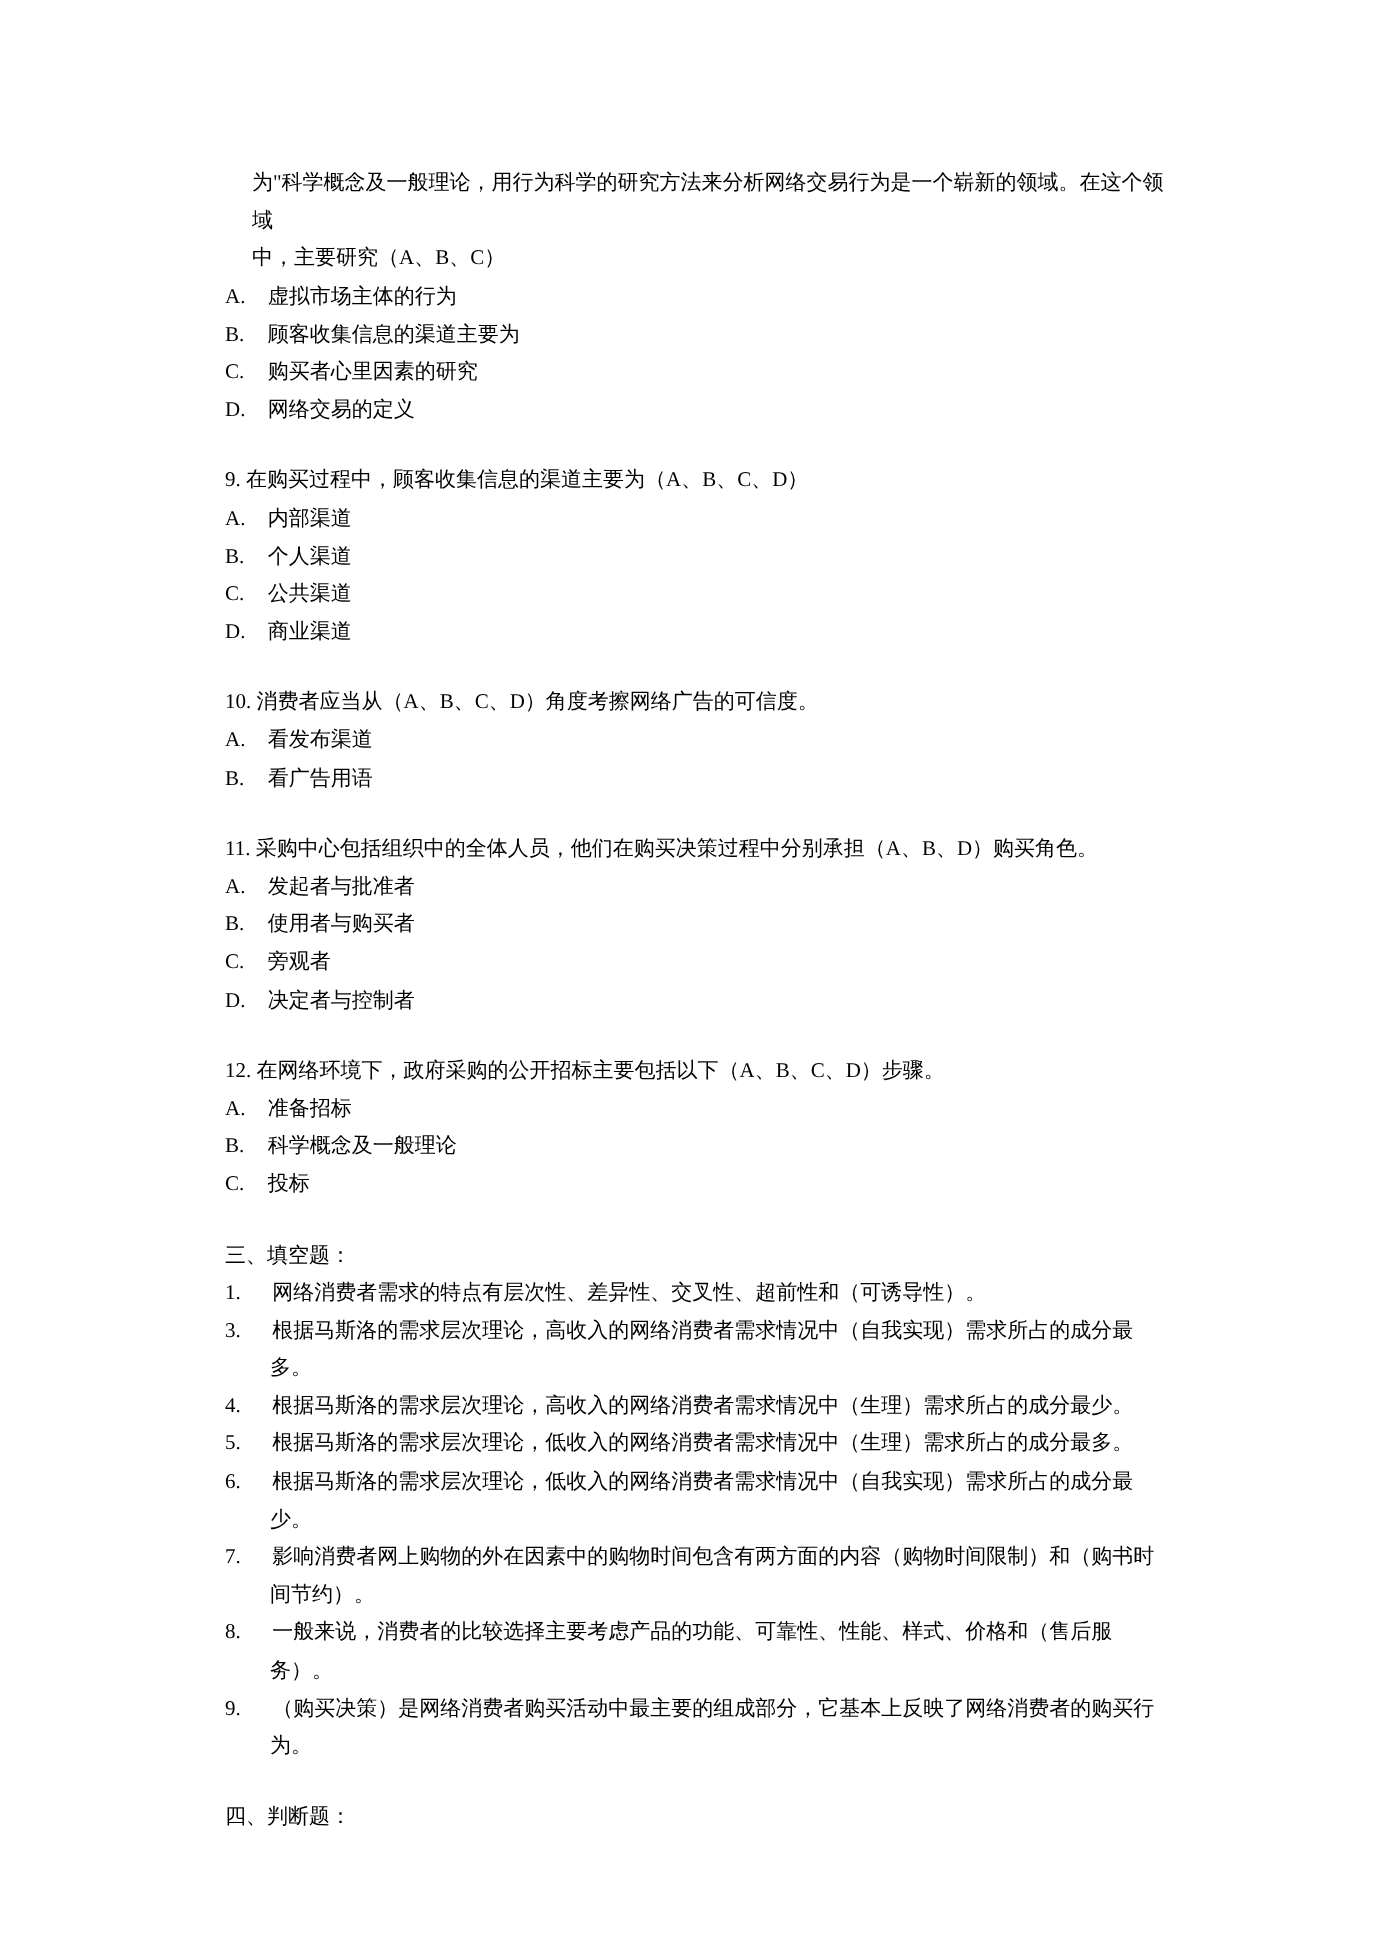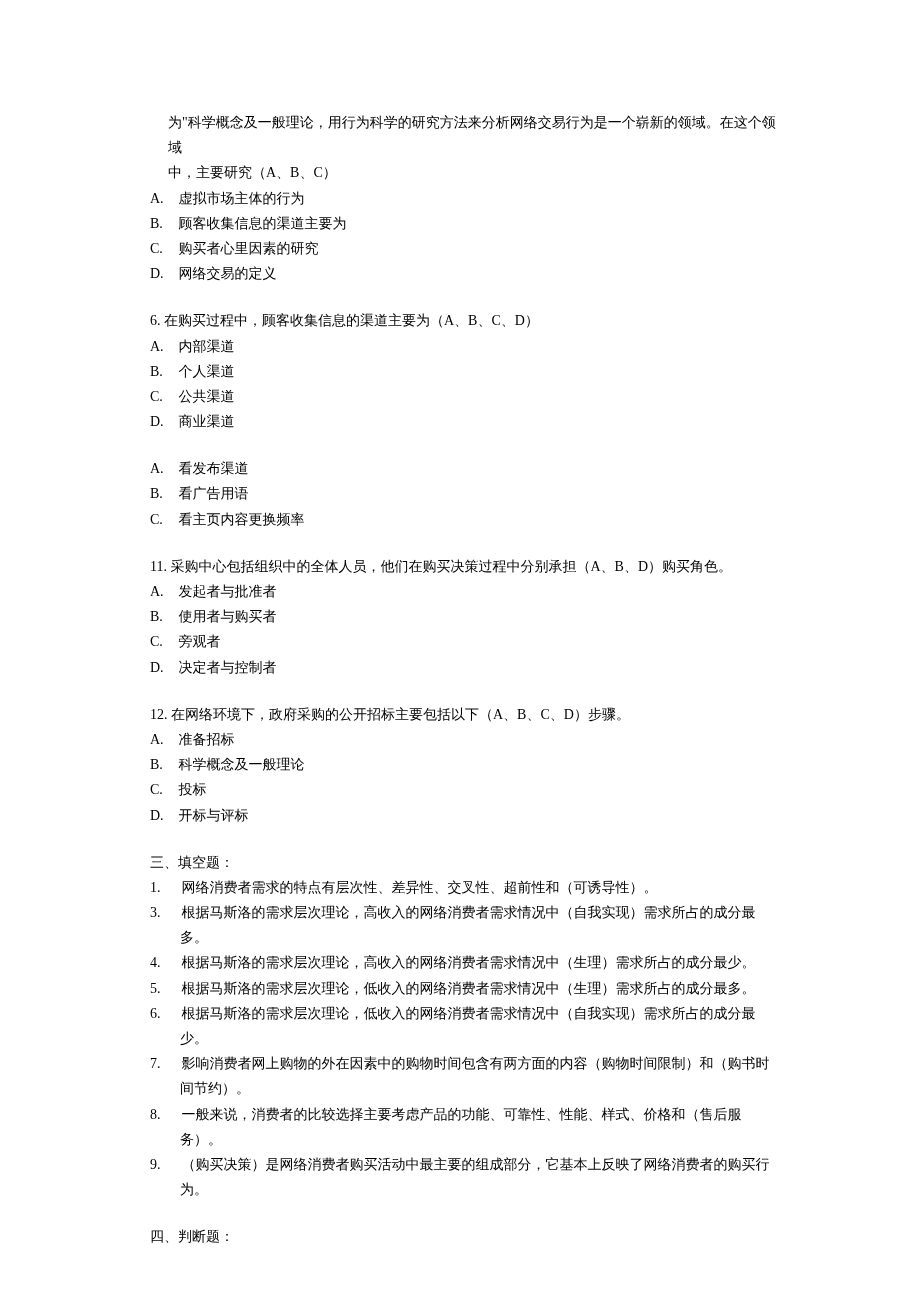--- a/index.html
+++ b/index.html
@@ -58,47 +58,46 @@
 <div class="question-block">
   <div class="question-stem-cont">为"科学概念及一般理论，用行为科学的研究方法来分析网络交易行为是一个崭新的领域。在这个领域</div>
   <div class="question-stem-cont">中，主要研究（A、B、C）</div>
   <div class="option"><span class="letter">A.</span>&nbsp;&nbsp;&nbsp;<span>虚拟市场主体的行为</span></div>
   <div class="option"><span class="letter">B.</span>&nbsp;&nbsp;&nbsp;<span>顾客收集信息的渠道主要为</span></div>
   <div class="option"><span class="letter">C.</span>&nbsp;&nbsp;&nbsp;<span>购买者心里因素的研究</span></div>
   <div class="option"><span class="letter">D.</span>&nbsp;&nbsp;&nbsp;<span>网络交易的定义</span></div>
 </div>
 
 <div class="question-block">
-  <div class="question-stem">6.    在购买过程中，顾客收集信息的渠道主要为（A、B、C、D）</div>
+  <div class="question-stem">9.    在购买过程中，顾客收集信息的渠道主要为（A、B、C、D）</div>
   <div class="option"><span class="letter">A.</span>&nbsp;&nbsp;&nbsp;<span>内部渠道</span></div>
   <div class="option"><span class="letter">B.</span>&nbsp;&nbsp;&nbsp;<span>个人渠道</span></div>
   <div class="option"><span class="letter">C.</span>&nbsp;&nbsp;&nbsp;<span>公共渠道</span></div>
   <div class="option"><span class="letter">D.</span>&nbsp;&nbsp;&nbsp;<span>商业渠道</span></div>
 </div>
 
 <div class="question-block">
+  <div class="question-stem">10.  消费者应当从（A、B、C、D）角度考擦网络广告的可信度。</div>
   <div class="option"><span class="letter">A.</span>&nbsp;&nbsp;&nbsp;<span>看发布渠道</span></div>
   <div class="option"><span class="letter">B.</span>&nbsp;&nbsp;&nbsp;<span>看广告用语</span></div>
-  <div class="option"><span class="letter">C.</span>&nbsp;&nbsp;&nbsp;<span>看主页内容更换频率</span></div>
 </div>
 
 <div class="question-block">
   <div class="question-stem">11.  采购中心包括组织中的全体人员，他们在购买决策过程中分别承担（A、B、D）购买角色。</div>
   <div class="option"><span class="letter">A.</span>&nbsp;&nbsp;&nbsp;<span>发起者与批准者</span></div>
   <div class="option"><span class="letter">B.</span>&nbsp;&nbsp;&nbsp;<span>使用者与购买者</span></div>
   <div class="option"><span class="letter">C.</span>&nbsp;&nbsp;&nbsp;<span>旁观者</span></div>
   <div class="option"><span class="letter">D.</span>&nbsp;&nbsp;&nbsp;<span>决定者与控制者</span></div>
 </div>
 
 <div class="question-block">
   <div class="question-stem">12.  在网络环境下，政府采购的公开招标主要包括以下（A、B、C、D）步骤。</div>
   <div class="option"><span class="letter">A.</span>&nbsp;&nbsp;&nbsp;<span>准备招标</span></div>
   <div class="option"><span class="letter">B.</span>&nbsp;&nbsp;&nbsp;<span>科学概念及一般理论</span></div>
   <div class="option"><span class="letter">C.</span>&nbsp;&nbsp;&nbsp;<span>投标</span></div>
-  <div class="option"><span class="letter">D.</span>&nbsp;&nbsp;&nbsp;<span>开标与评标</span></div>
 </div>
 
 <div class="section-heading">三、填空题：</div>
 <div id="fill-items">
     <div class="fill-item"><span class="num">1.</span>  <span>网络消费者需求的特点有层次性、差异性、交叉性、超前性和（可诱导性）。</span></div>
     <div class="fill-item"><span class="num">3.</span>  <span>根据马斯洛的需求层次理论，高收入的网络消费者需求情况中（自我实现）需求所占的成分最多。</span></div>
     <div class="fill-item"><span class="num">4.</span>  <span>根据马斯洛的需求层次理论，高收入的网络消费者需求情况中（生理）需求所占的成分最少。</span></div>
     <div class="fill-item"><span class="num">5.</span>  <span>根据马斯洛的需求层次理论，低收入的网络消费者需求情况中（生理）需求所占的成分最多。</span></div>
     <div class="fill-item"><span class="num">6.</span>  <span>根据马斯洛的需求层次理论，低收入的网络消费者需求情况中（自我实现）需求所占的成分最少。</span></div>
     <div class="fill-item"><span class="num">7.</span>  <span>影响消费者网上购物的外在因素中的购物时间包含有两方面的内容（购物时间限制）和（购书时间节约）。</span></div>

